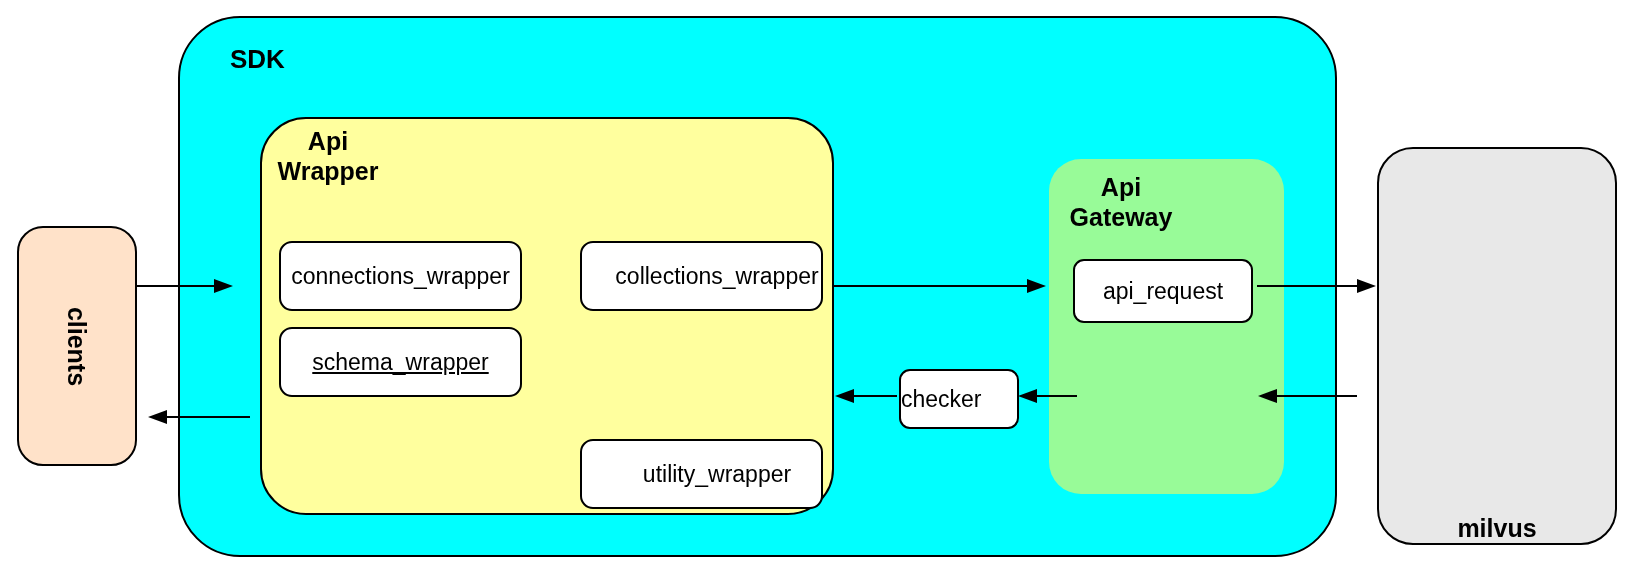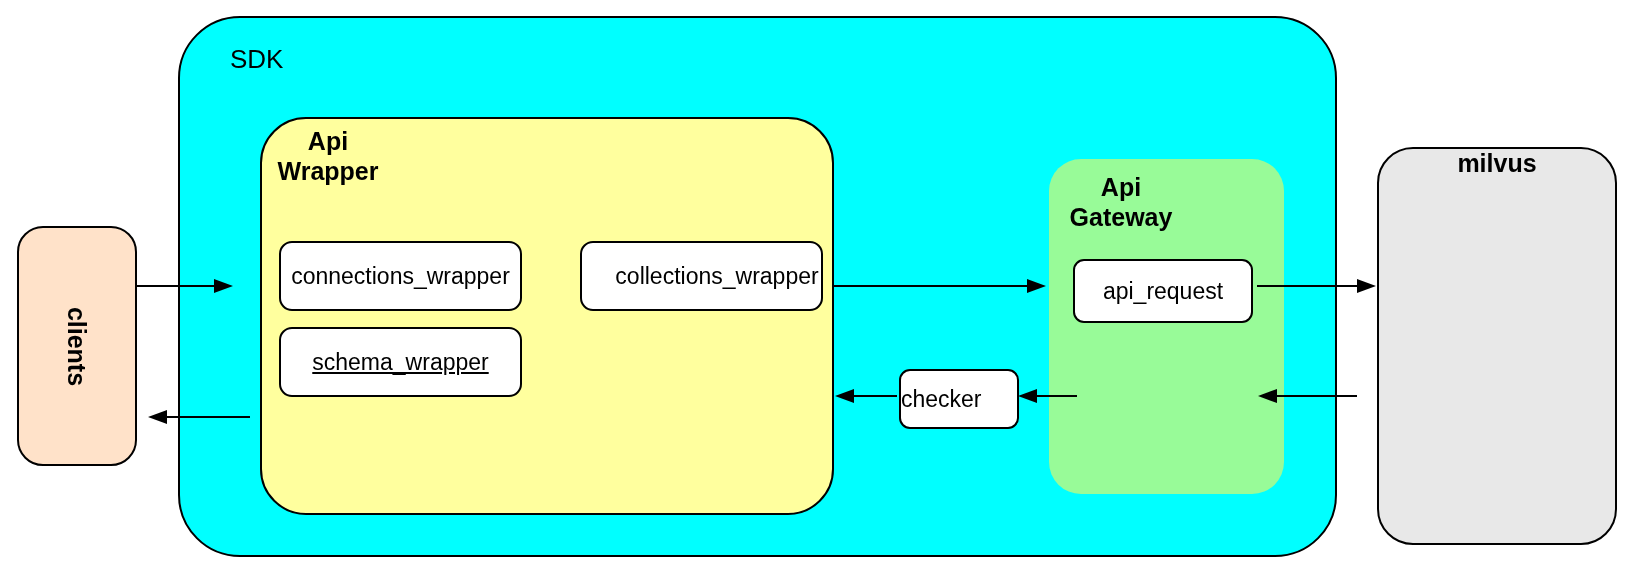--- a/index.html
+++ b/index.html
@@ -1,25 +1,25 @@
 <!DOCTYPE html>
 <html style="--page-bg: #FFFFFF; --sdk-fill: #00FFFF; --api-wrapper-fill: #FFFF9E; --api-gateway-fill: #98FB98; --clients-fill: #FFE2C9; --milvus-fill: #E8E8E8; --node-fill: #FFFFFF; --border: #000000; --arrow: #000000;"><head>
 <meta charset="utf-8">
 <style>
   html,body{margin:0;padding:0;background:#ffffff;}
   body{font-family:"Liberation Sans","DejaVu Sans",sans-serif;color:#000;}
   .canvas{position:relative;width:1634px;height:574px;background:var(--page-bg,#fff);overflow:hidden;}
   .node{position:absolute;box-sizing:border-box;border:2px solid var(--border,#000);}
   .sdk{left:178px;top:16px;width:1159px;height:541px;background:var(--sdk-fill,#00FFFF);border-radius:62px;}
-  .sdk-label{position:absolute;left:50px;top:26px;font-size:26px;font-weight:400;}
+  .sdk-label{position:absolute;left:50px;top:26px;font-size:26px;font-weight:700;}
   .clients{left:17px;top:226px;width:120px;height:240px;background:var(--clients-fill,#FFE2C9);
            border-radius:26px;display:flex;align-items:center;justify-content:center;}
   .clients .vtext{transform:rotate(90deg);white-space:nowrap;font-size:25px;font-weight:700;}
   .milvus{left:1377px;top:147px;width:240px;height:398px;background:var(--milvus-fill,#E8E8E8);
-          border-radius:36px;display:flex;align-items:flex-start;justify-content:center;
+          border-radius:36px;display:flex;align-items:flex-end;justify-content:center;
           font-size:25px;font-weight:700;}
   .api-wrapper{position:absolute;box-sizing:border-box;left:80px;top:99px;width:574px;height:398px;
                background:var(--api-wrapper-fill,#FFFF9E);border:2px solid var(--border,#000);border-radius:46px;}
   .api-wrapper-label{position:absolute;left:10px;top:8px;width:112px;text-align:center;
                      font-size:25px;font-weight:700;line-height:1.18;white-space:pre-line;}
   .gateway{position:absolute;box-sizing:border-box;left:869px;top:141px;width:235px;height:335px;
            background:var(--api-gateway-fill,#98FB98);border:none;border-radius:32px;}
   .gateway-label{position:absolute;left:16px;top:14px;width:112px;text-align:center;
                  font-size:25px;font-weight:700;line-height:1.18;white-space:pre-line;}
   .wbox{position:absolute;box-sizing:border-box;background:var(--node-fill,#fff);
@@ -53,20 +53,23 @@
 
       <div class="wbox w-c col1 row1">
         <span>connections_wrapper</span>
       </div>
       <div class="wbox w-c col2 row1">
         <span>collections_wrapper</span>
       </div>
       <div class="wbox w-c col1 row2">
         <span>schema_wrapper</span>
       </div>
+      <div class="wbox w-c col2 row3">
+        <span>utility_wrapper</span>
+      </div>
     </div>
 
     <div class="checker">
       <span>checker</span>
     </div>
 
     <div class="gateway">
       <span class="gateway-label">Api
 Gateway</span>
       <div class="wbox gw-box gw-req">

